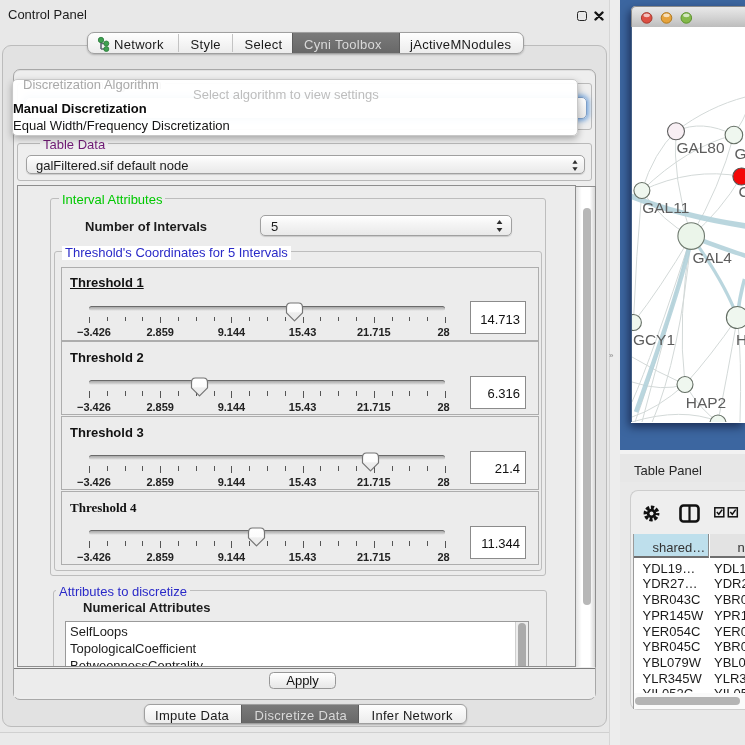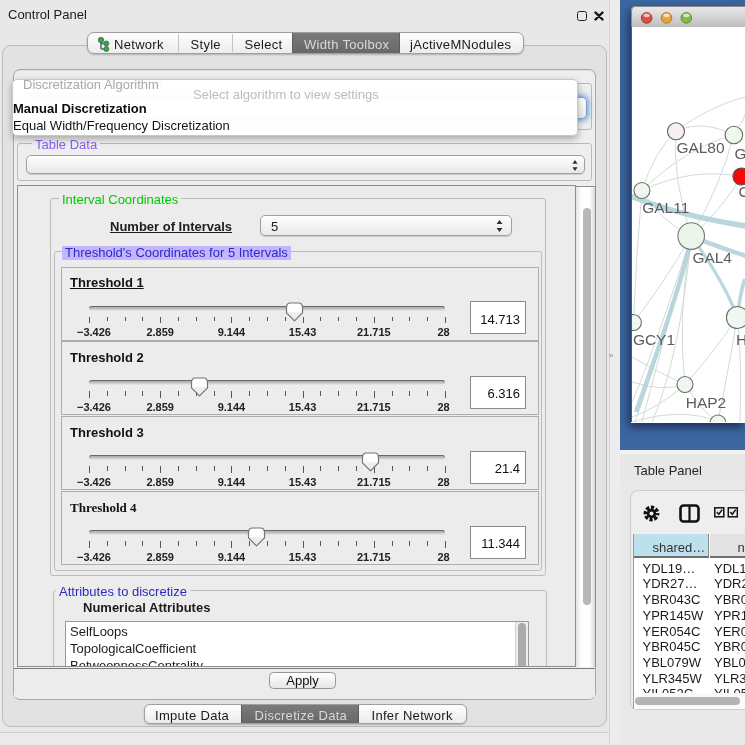--- a/index.html
+++ b/index.html
@@ -41,45 +41,46 @@
 <div class="a" style="left:2px;top:45px;width:605px;height:682px;border:1px solid #bcbcbc;border-radius:9px;background:#e2e2e2;"></div>
 
 <div class="a" style="left:13px;top:69px;width:583px;height:631px;border:1px solid #a8a8a8;border-radius:7px;background:#eeeeee;box-shadow:inset 0 1px 0 rgba(0,0,0,0.06);"></div>
 
 <div class="a grp" style="left:17px;top:83px;width:575px;height:47px;">
   <span class="grptitle" style="left:5px;background:#eeeeee;color:#333;">Discretization Algorithm</span>
 </div>
 <div class="a combo" style="left:25px;top:97px;width:562px;height:22px;border-color:#7d9ec7;box-shadow:0 0 5px 2px rgba(88,148,216,0.8);"></div>
 
 <div class="a grp" style="left:17px;top:143px;width:575px;height:38px;">
-  <span class="grptitle" style="left:14px;background:#eeeeee;color:#8b5cf6;">Table Data</span>
+  <span class="grptitle" style="left:22px;background:#eeeeee;color:#701a75;">Table Data</span>
 </div>
 <div class="a combo" style="left:26px;top:154.5px;width:559px;height:19px;">
+  <div class="a t13" style="left:9px;top:2px;">galFiltered.sif default node</div>
   <svg class="a" style="right:6px;top:4px;" width="6" height="11" viewBox="0 0 6 11">
     <path d="M3,0 L5.6,3.7 L0.4,3.7 Z" fill="#2e2e2e"></path>
       <path d="M3,11 L5.6,7.3 L0.4,7.3 Z" fill="#2e2e2e"></path>
   </svg>
 </div>
 
 <div class="a" style="left:17px;top:184.5px;width:559px;height:482.5px;border:1px solid #8e8e8e;background:#ececec;overflow:hidden;">
 
   <div class="a grp" style="left:32px;top:12px;width:496px;height:378px;border-color:#bdbdbd;">
-    <span class="grptitle" style="left:8px;background:#ececec;color:#00c800;">Interval Coordinates</span>
+    <span class="grptitle" style="left:8px;background:#ececec;color:#00c800;">Interval Attributes</span>
   </div>
-  <div class="a t13" style="left:92px;top:33px;font-weight:bold;text-decoration:underline;">Number of Intervals</div>
+  <div class="a t13" style="left:67px;top:33px;font-weight:bold;">Number of Intervals</div>
   <div class="a combo" style="left:242px;top:29px;width:252px;height:21px;">
     <div class="a t13" style="left:10px;top:3px;">5</div>
     <svg class="a" style="right:8px;top:4.5px;" width="7" height="12" viewBox="0 0 7 12">
       <path d="M3.5,0 L6.4,4 L0.6,4 Z" fill="#2e2e2e"></path>
         <path d="M3.5,12 L6.4,8 L0.6,8 Z" fill="#2e2e2e"></path>
     </svg>
   </div>
 
   <div class="a grp" style="left:36px;top:65.5px;width:488px;height:320px;border-color:#bdbdbd;">
-    <span class="grptitle" style="left:7px;background:#c4b5fd;color:#2a2ac8;">Threshold's Coordinates for 5 Intervals</span>
+    <span class="grptitle" style="left:7px;background:#ffffff;color:#2a2ac8;">Threshold's Coordinates for 5 Intervals</span>
   </div>
 
   <div class="a tpanel" style="left:42.5px;top:81px;width:478px;height:74px;">
   <div class="tptitle" style="left:8.5px;top:7.5px;text-decoration:underline;">Threshold 1</div>
   <div class="groove" style="left:27.5px;top:38px;width:356px;"></div>
   <div class="tick" style="left:27.5px;top:49px;height:6.5px;"></div>
       <div class="tick" style="left:45.3px;top:49px;height:4.5px;"></div>
       <div class="tick" style="left:63.1px;top:49px;height:4.5px;"></div>
       <div class="tick" style="left:80.9px;top:49px;height:4.5px;"></div>
       <div class="tick" style="left:98.7px;top:49px;height:6.5px;"></div>
@@ -273,21 +274,21 @@
   <div class="sep" style="left:144px;"></div>
   <svg class="a" style="left:8px;top:3px;" width="15" height="16" viewBox="0 0 15 16">
     <path d="M5,5 L5,13 M5,7.5 L9,7.5 M5,13 L9,13" stroke="#5d6772" stroke-width="1.6" fill="none"></path>
     <circle cx="5" cy="4" r="2.7" fill="#3fa050" stroke="#2a7a3a" stroke-width="0.8"></circle>
     <circle cx="10.3" cy="7.5" r="2.5" fill="#3fa050" stroke="#2a7a3a" stroke-width="0.8"></circle>
     <circle cx="10.3" cy="13" r="2.5" fill="#3fa050" stroke="#2a7a3a" stroke-width="0.8"></circle>
   </svg>
   <div class="tabtxt" style="left:26px;color:#1a1a1a;">Network</div>
   <div class="tabtxt" style="left:102.5px;color:#1a1a1a;">Style</div>
   <div class="tabtxt" style="left:156.5px;color:#1a1a1a;">Select</div>
-  <div class="tabtxt" style="left:216px;color:#d9d9d9;">Width Toolbox</div>
+  <div class="tabtxt" style="left:216px;color:#d9d9d9;">Cyni Toolbox</div>
   <div class="tabtxt" style="left:322px;color:#1a1a1a;">jActiveMNodules</div>
 </div>
 
 <div class="a tabbar" style="left:143.5px;top:704px;width:323.5px;height:20px;border-radius:6px;">
   <div class="a darktab" style="left:96.5px;top:0;width:118px;height:20px;border-left:1px solid #5c5c5c;border-right:1px solid #5c5c5c;"></div>
   <div class="tabtxt" style="left:10.5px;top:3px;color:#1a1a1a;">Impute Data</div>
   <div class="tabtxt" style="left:110px;top:3px;color:#d9d9d9;">Discretize Data</div>
   <div class="tabtxt" style="left:227px;top:3px;color:#1a1a1a;">Infer Network</div>
 </div>
 

